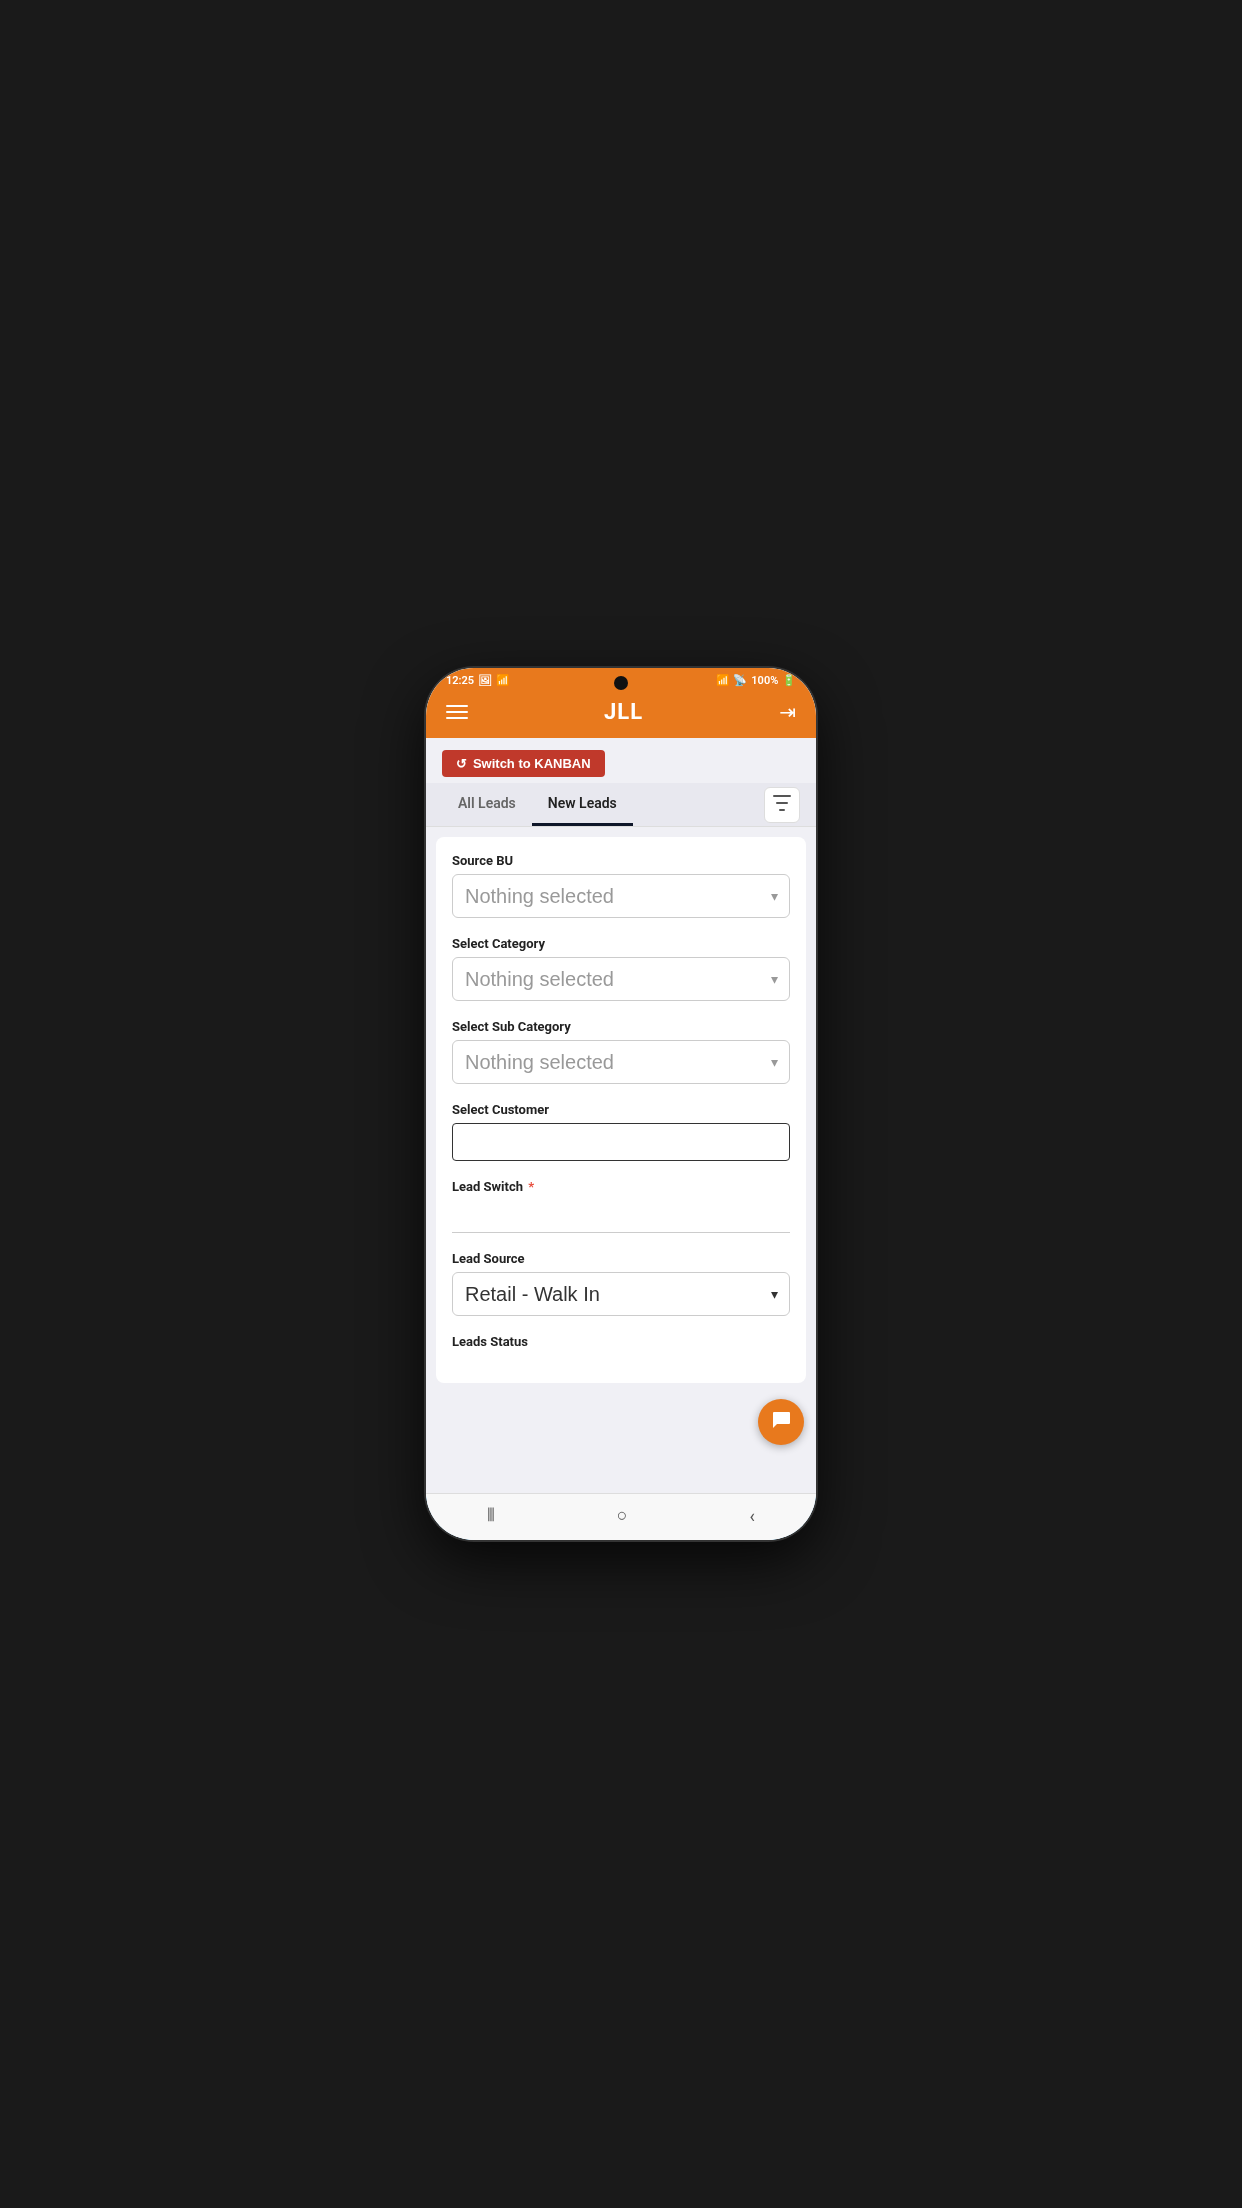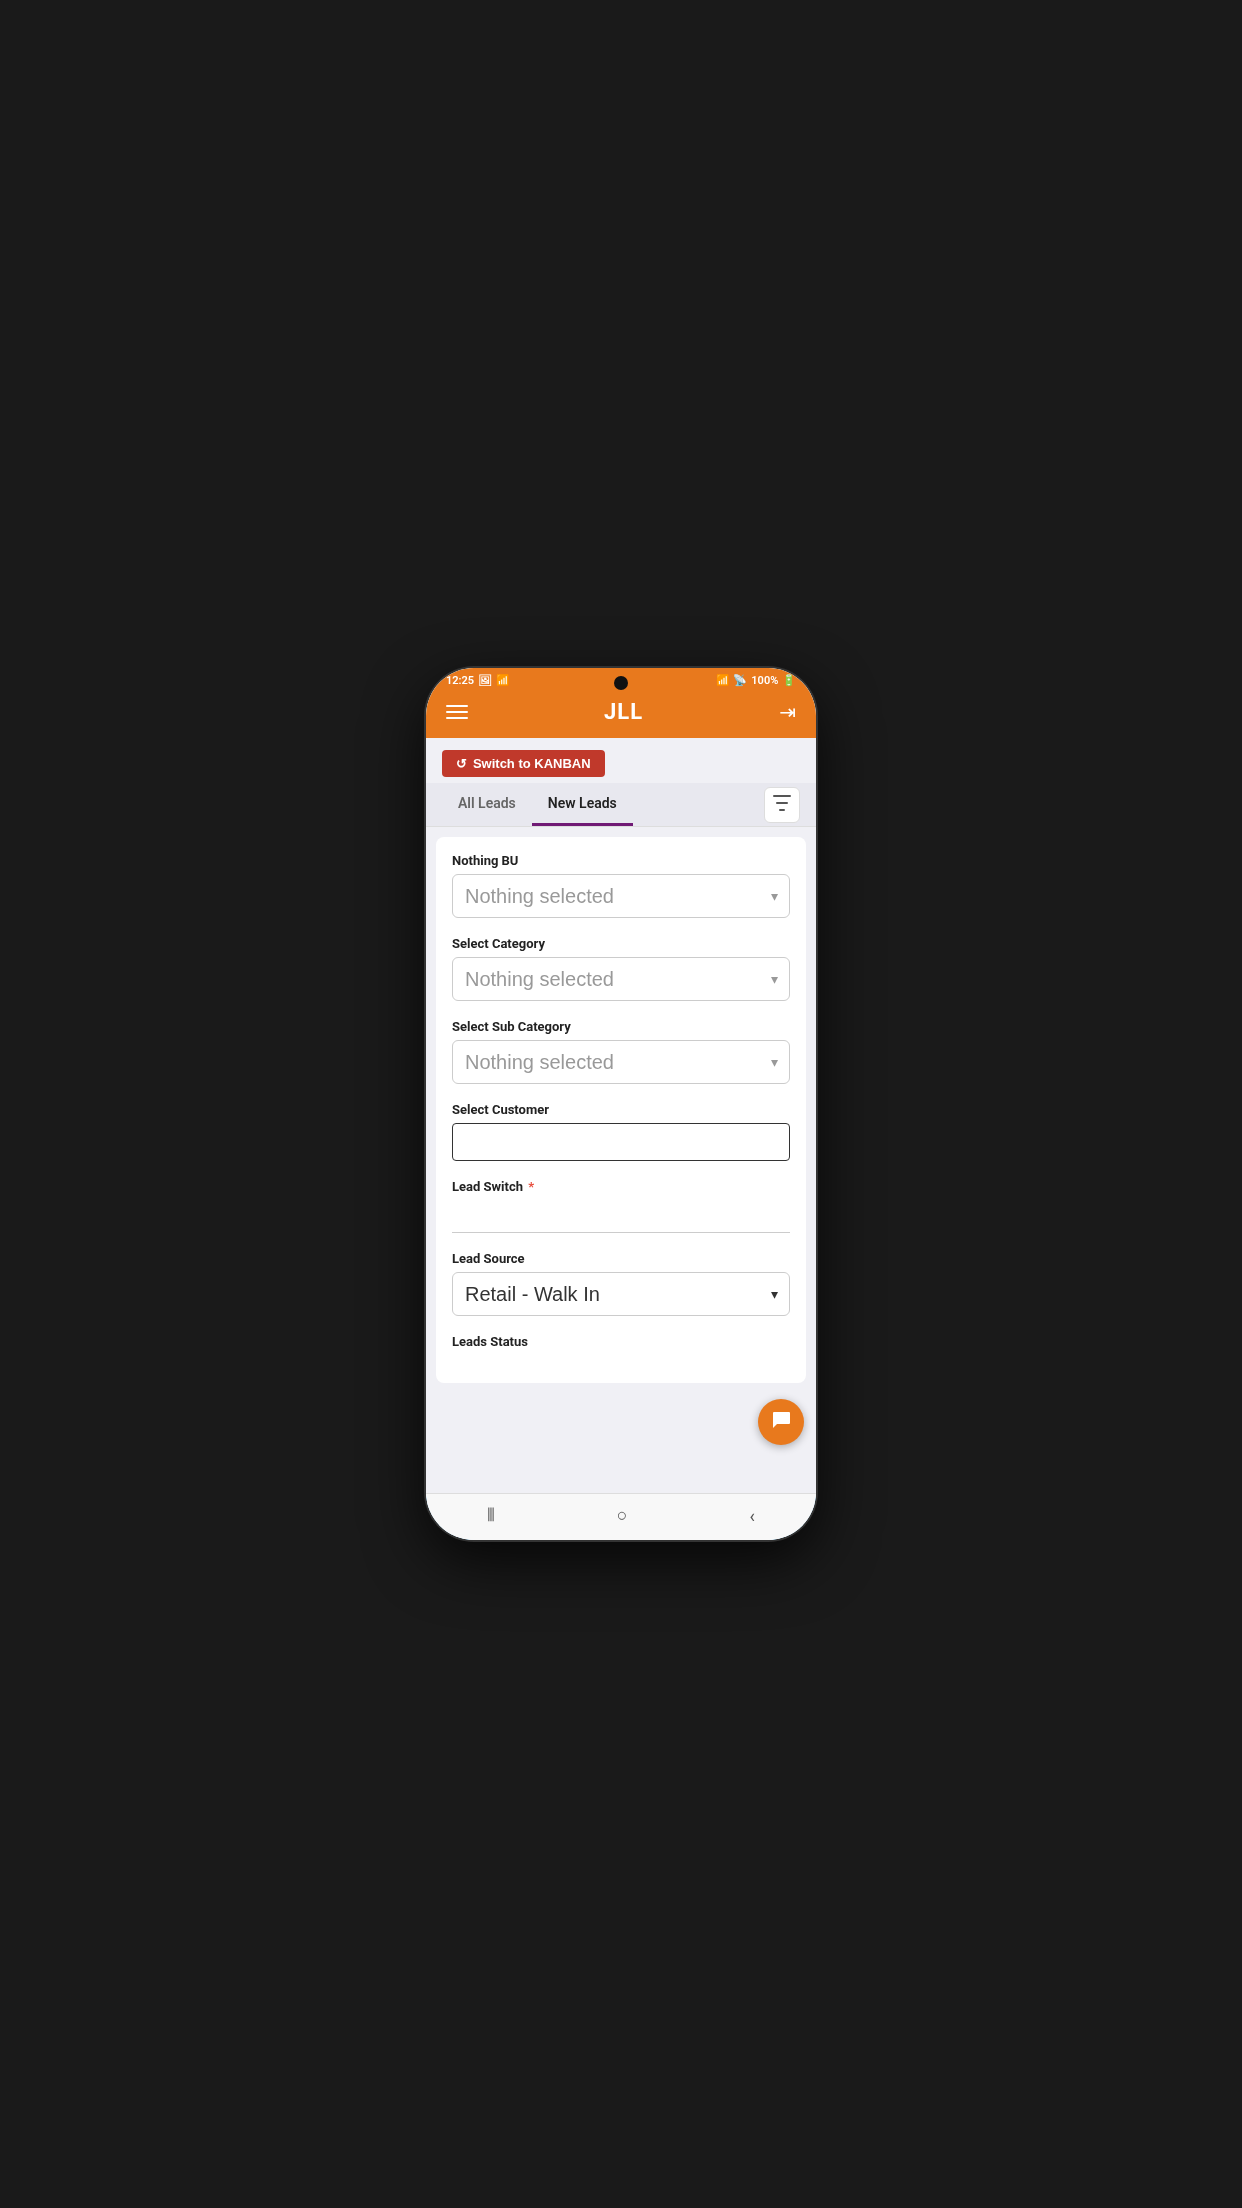--- a/index.html
+++ b/index.html
@@ -332,37 +332,37 @@
           <span>↺</span>
           <span>Switch to KANBAN</span>
         </button>
       </div>
 
       <div class="tabs-container">
         <div class="tabs">
           <div class="tab">
             <span>All Leads</span>
           </div>
-          <div class="tab new-leads-tab" style="border-bottom: 3px solid #701a75; color: #222;">
+          <div class="tab new-leads-tab" style="border-bottom: 3px solid #0f172a; color: #222;">
             <span>New Leads</span>
           </div>
         </div>
         <div class="filter-btn">
           <span>
             <svg width="18" height="16" viewBox="0 0 18 16" fill="none">
               <path d="M1 1h16M4 8h10M7 15h4" stroke="#555" stroke-width="2" stroke-linecap="round"></path>
             </svg>
           </span>
         </div>
       </div>
 
       <div class="form-panel">
 
         <div class="form-group">
-          <label class="form-label">Nothing BU</label>
+          <label class="form-label">Source BU</label>
           <div class="select-wrapper">
             <select class="form-select">
               <option value="">Nothing selected</option>
             </select>
           </div>
         </div>
 
         <div class="form-group">
           <label class="form-label">Select Category</label>
           <div class="select-wrapper">

